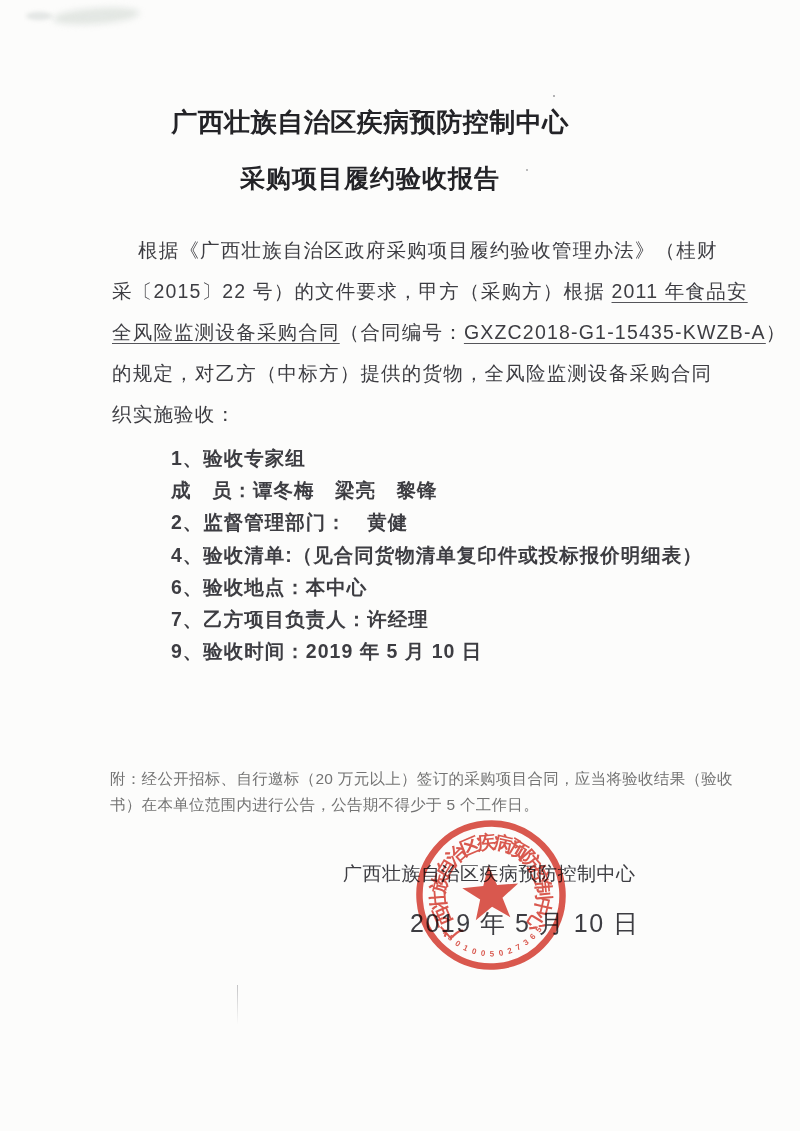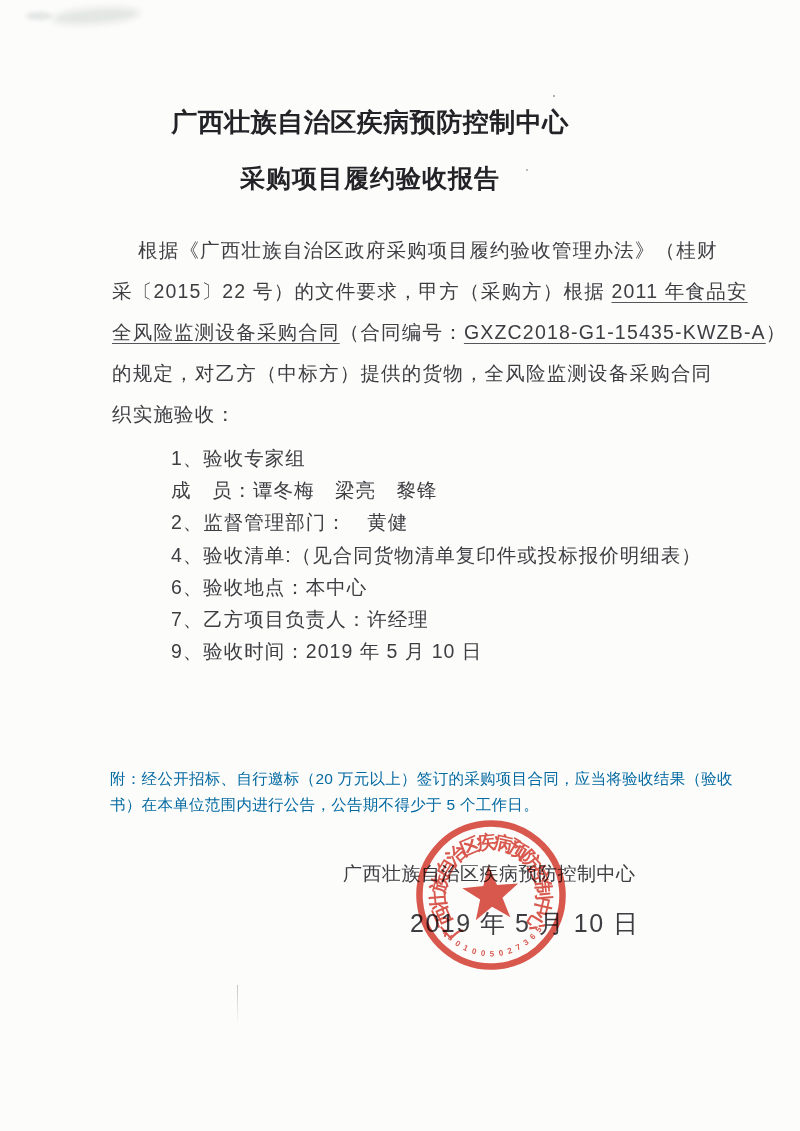--- a/index.html
+++ b/index.html
@@ -31,25 +31,25 @@
   .paragraph{position:absolute;left:112px;top:240px;width:672px;
     font-size:19.5px;letter-spacing:1.2px;line-height:20px;}
   .para-line{height:41px;white-space:nowrap;}
   .para-line.indent{text-indent:26px;}
   .seg-u{text-decoration:underline;text-underline-offset:4px;
     text-decoration-thickness:1px;text-decoration-color:#55555a;}
 
   
   .list{position:absolute;left:171px;top:448px;
     font-size:19.5px;letter-spacing:1px;line-height:20px;}
-  .list-item{height:32.2px;white-space:nowrap;}
+  .list-item{height:32.2px;white-space:nowrap;font-weight:bold;}
 
   
   .note{position:absolute;left:110px;top:770px;width:660px;
-    font-size:15.5px;letter-spacing:.3px;line-height:17px;color:#0369a1;}
+    font-size:15.5px;letter-spacing:.3px;line-height:17px;color:#737373;}
   .note-line{height:26px;white-space:nowrap;}
 
   
   .sig-org{position:absolute;left:343px;top:861px;font-size:19px;letter-spacing:.5px;z-index:1;}
   .sig-date{position:absolute;left:410px;top:907px;font-size:25px;letter-spacing:1.5px;z-index:1;}
 
   
   .seal{position:absolute;left:412px;top:816px;width:158px;height:158px;
     z-index:5;mix-blend-mode:multiply;opacity:.9;transform:rotate(-5deg);}
   .seal svg{width:100%;height:100%;}

